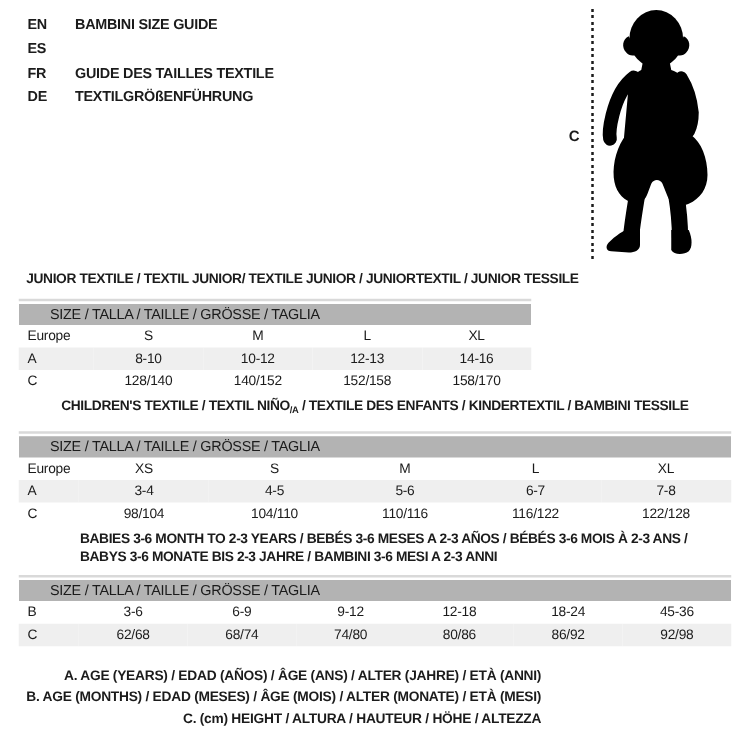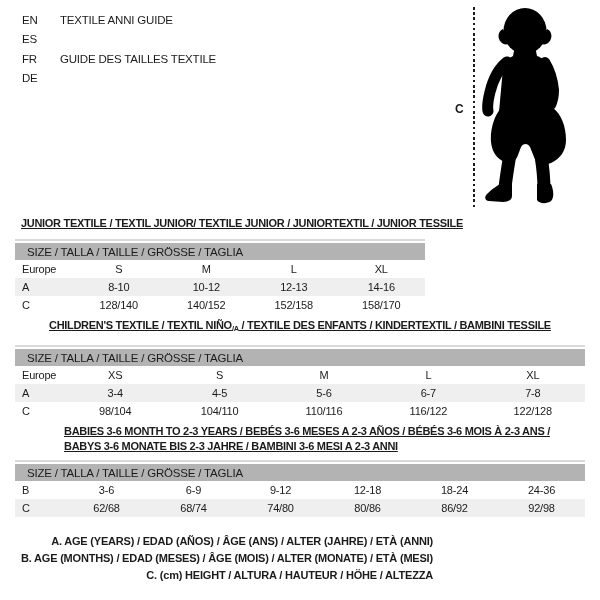--- a/index.html
+++ b/index.html
@@ -5,69 +5,70 @@
   html,body { margin:0; padding:0; }
   body {
     width:600px; height:600px; position:relative; overflow:hidden;
     background:#ffffff; color:#1b1b1b;
     font-family:"Liberation Sans","DejaVu Sans",sans-serif;
   }
   .abs { position:absolute; }
 
   
   .lang-header { left:22px; top:11px; }
-  .lang-row { display:flex; line-height:19.3px; font-size:11.5px; font-weight:400; letter-spacing:-0.2px; white-space:nowrap; }
+  .lang-row { display:flex; line-height:19.3px; font-size:11.5px; font-weight:700; letter-spacing:-0.2px; white-space:nowrap; }
   .lang-code { width:38px; flex:0 0 38px; }
 
   
   .dotted-line {
     left:473px; top:7px; height:201px; width:2px;
     background:repeating-linear-gradient(to bottom,#1c1c1c 0 2.6px,transparent 2.6px 5.2px);
   }
   .figure-label { left:455px; top:102px; font-size:12px; font-weight:700; }
   .baby-svg { left:479px; top:4px; }
 
   
-  .sec-title { font-size:11px; font-weight:700; letter-spacing:-0.3px; white-space:nowrap; line-height:12px;text-decoration:underline; }
+  .sec-title { font-size:11px; font-weight:700; letter-spacing:-0.3px; white-space:nowrap; line-height:12px; }
   .sec-title .subsc { font-size:7.5px; position:relative; top:2px; }
   .two-line { line-height:15px;margin-left:44px; }
 
   
   .table-wrap { }
   .topline { height:2px; background:#d9d9d9; margin-bottom:2px; }
   table.size-table { border-collapse:collapse; table-layout:fixed; font-size:11px; letter-spacing:-0.2px; }
   table.size-table th {
     background:#b3b3b3; text-align:left; font-weight:400; font-size:11.5px;
-    height:17px; padding:0 0 0 12px; white-space:nowrap; overflow:hidden;
+    height:17px; padding:0 0 0 25px; white-space:nowrap; overflow:hidden;
   }
   table.size-table td { height:18px; padding:0; text-align:center; font-weight:400; white-space:nowrap; }
   table.size-table td.rowlabel { text-align:left; padding-left:7px; }
   table.size-table tr.shaded td { background:#efefef; }
 
   
   .footnotes { left:21px; top:533px;text-align:right; }
   .footnote { font-size:11px; font-weight:700; letter-spacing:-0.2px; line-height:17px; white-space:nowrap; }
 </style>
 </head>
 <body>
 
 <div class="abs lang-header">
   <div class="lang-row">
     <span class="lang-code">EN</span>
-    <span>TEXTILE ANNI GUIDE</span>
+    <span>BAMBINI SIZE GUIDE</span>
   </div>
   <div class="lang-row">
     <span class="lang-code">ES</span>
   </div>
   <div class="lang-row">
     <span class="lang-code">FR</span>
     <span>GUIDE DES TAILLES TEXTILE</span>
   </div>
   <div class="lang-row">
     <span class="lang-code">DE</span>
+    <span>TEXTILGRÖßENFÜHRUNG</span>
   </div>
 </div>
 
 <div class="abs dotted-line"></div>
 <div class="abs figure-label">C</div>
 <svg class="abs baby-svg" width="100" height="202" viewBox="0 0 100 202">
   <g fill="#000000">
     <ellipse cx="46" cy="27" rx="21.5" ry="23"></ellipse>
     <path d="M24,25 C19,27 18,34 22,38 C24,41 29,41 31,39 Z"></path>
     <path d="M68,25 C73,27 74,34 70,38 C68,41 63,41 61,39 Z"></path>
@@ -194,21 +195,21 @@
       </tr>
     </thead>
     <tbody>
       <tr>
         <td class="rowlabel">B</td>
         <td>3-6</td>
         <td>6-9</td>
         <td>9-12</td>
         <td>12-18</td>
         <td>18-24</td>
-        <td>24-36</td>
+        <td>45-36</td>
       </tr>
       <tr class="shaded">
         <td class="rowlabel">C</td>
         <td>62/68</td>
         <td>68/74</td>
         <td>74/80</td>
         <td>80/86</td>
         <td>86/92</td>
         <td>92/98</td>
       </tr>

